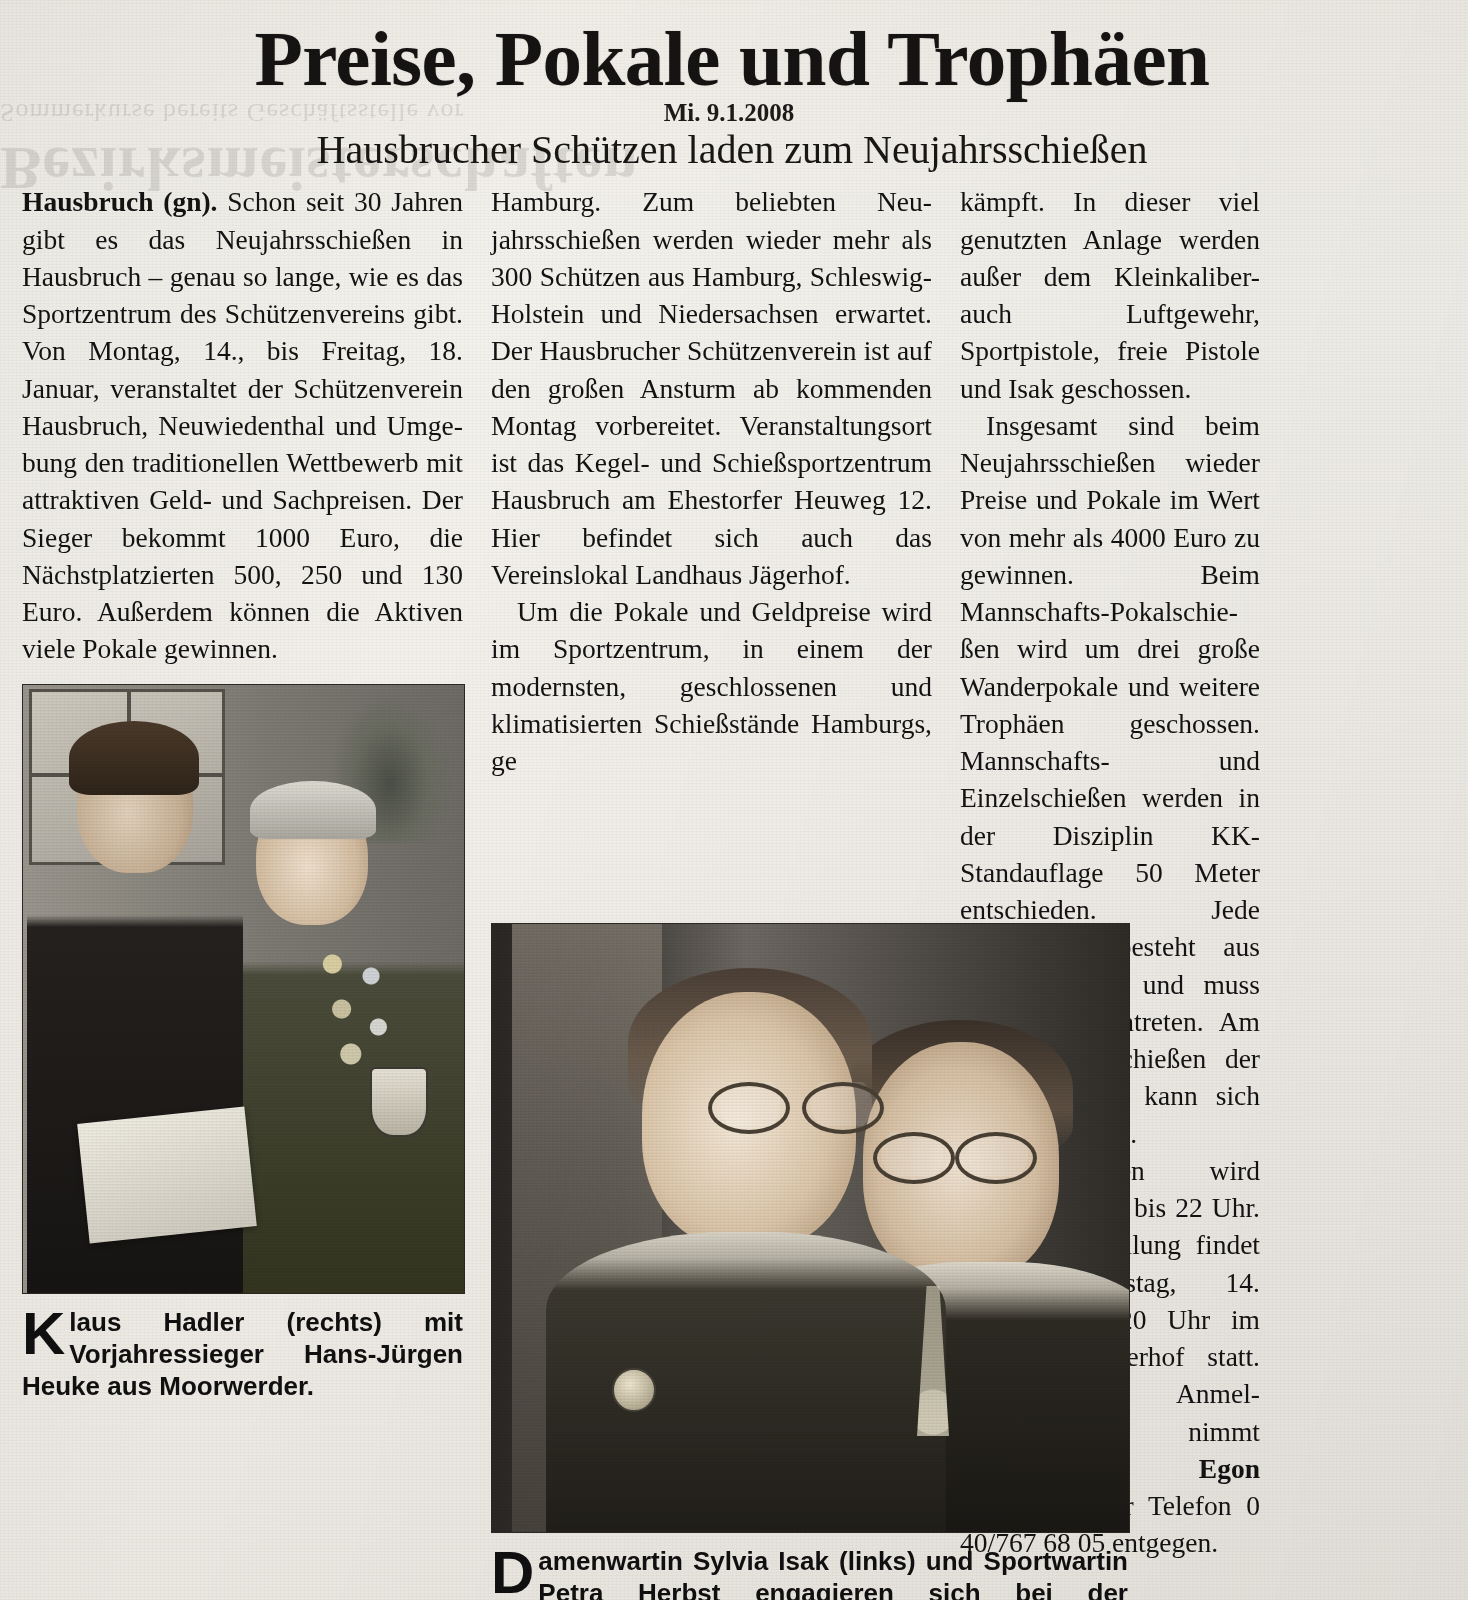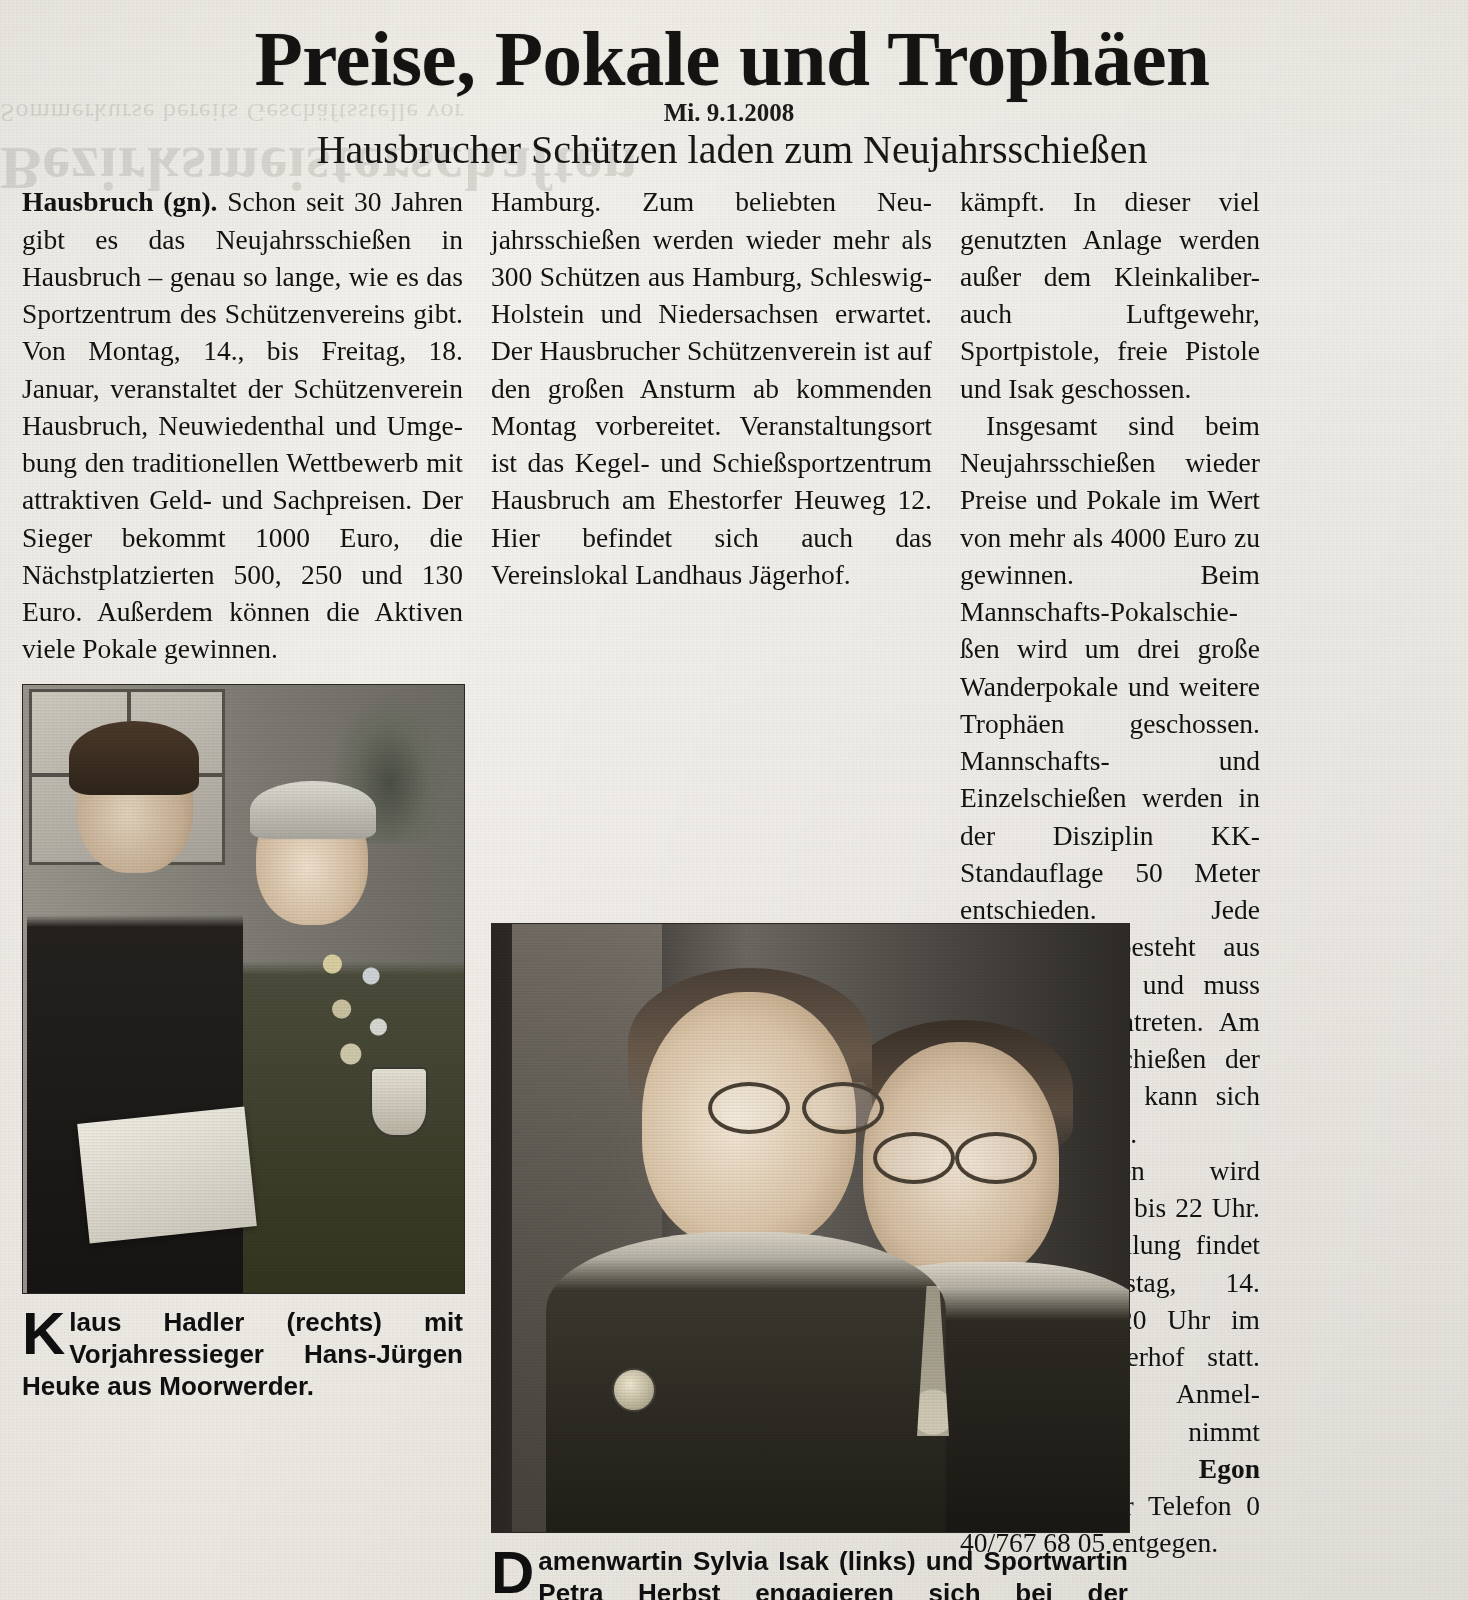--- a/index.html
+++ b/index.html
@@ -431,20 +431,21 @@
           <div class="grain"></div>
         </div>
 
         <div class="caption">
           <span class="dropcap">K</span><span>laus Hadler (rechts) mit Vorjahressieger Hans-Jür­gen Heuke aus Moorwerder.</span>
         </div>
       </div>
 
       <div class="col col2">
         <p>Hamburg. Zum beliebten Neu­jahrsschießen werden wieder mehr als 300 Schützen aus Hamburg, Schleswig-Holstein und Niedersachsen erwartet. Der Hausbrucher Schützenver­ein ist auf den großen Ansturm ab kommenden Montag vorbe­reitet. Veranstaltungsort ist das Kegel- und Schießsportzent­rum Hausbruch am Ehestorfer Heuweg 12. Hier befindet sich auch das Vereinslokal Land­haus Jägerhof.</p>
+        <p>Um die Pokale und Geldprei­se wird im Sportzentrum, in ei­nem der modernsten, geschlos­senen und klimatisierten Schießstände Hamburgs, ge­</p>
       </div>
 
       <div class="col col3">
         <p>kämpft. In dieser viel genutz­ten Anlage werden außer dem Kleinkaliber- auch Luftgewehr, Sportpistole, freie Pistole und Isak geschossen.</p>
         <p>Insgesamt sind beim Neu­jahrsschießen wieder Preise und Pokale im Wert von mehr als 4000 Euro zu gewinnen. Beim Mannschafts-Pokalschie­ßen wird um drei große Wan­derpokale und weitere Trophä­en geschossen. Mannschafts- und Einzelschießen werden in der Disziplin KK-Standauflage 50 Meter entschieden. Jede Mannschaft besteht aus vier Personen und muss geschlos­sen antreten. Am großen Preis­schießen der Einzelschützen kann sich jeder beteiligen.</p>
         <p class="narrow"><span class="bullet-square"></span><span>Geschossen wird jeweils von 18 bis 22 Uhr. Die Preisvertei­lung findet am Donnerstag, 14. Februar, ab 20 Uhr im Land­haus Jägerhof statt. Telefoni­sche Anmel­dungen nimmt Schießmeister </span><span class="bold-name">Egon Könecke</span><span> unter Telefon 0 40/767 68 05 entgegen.</span></p>
       </div>
 
     </div>
 

